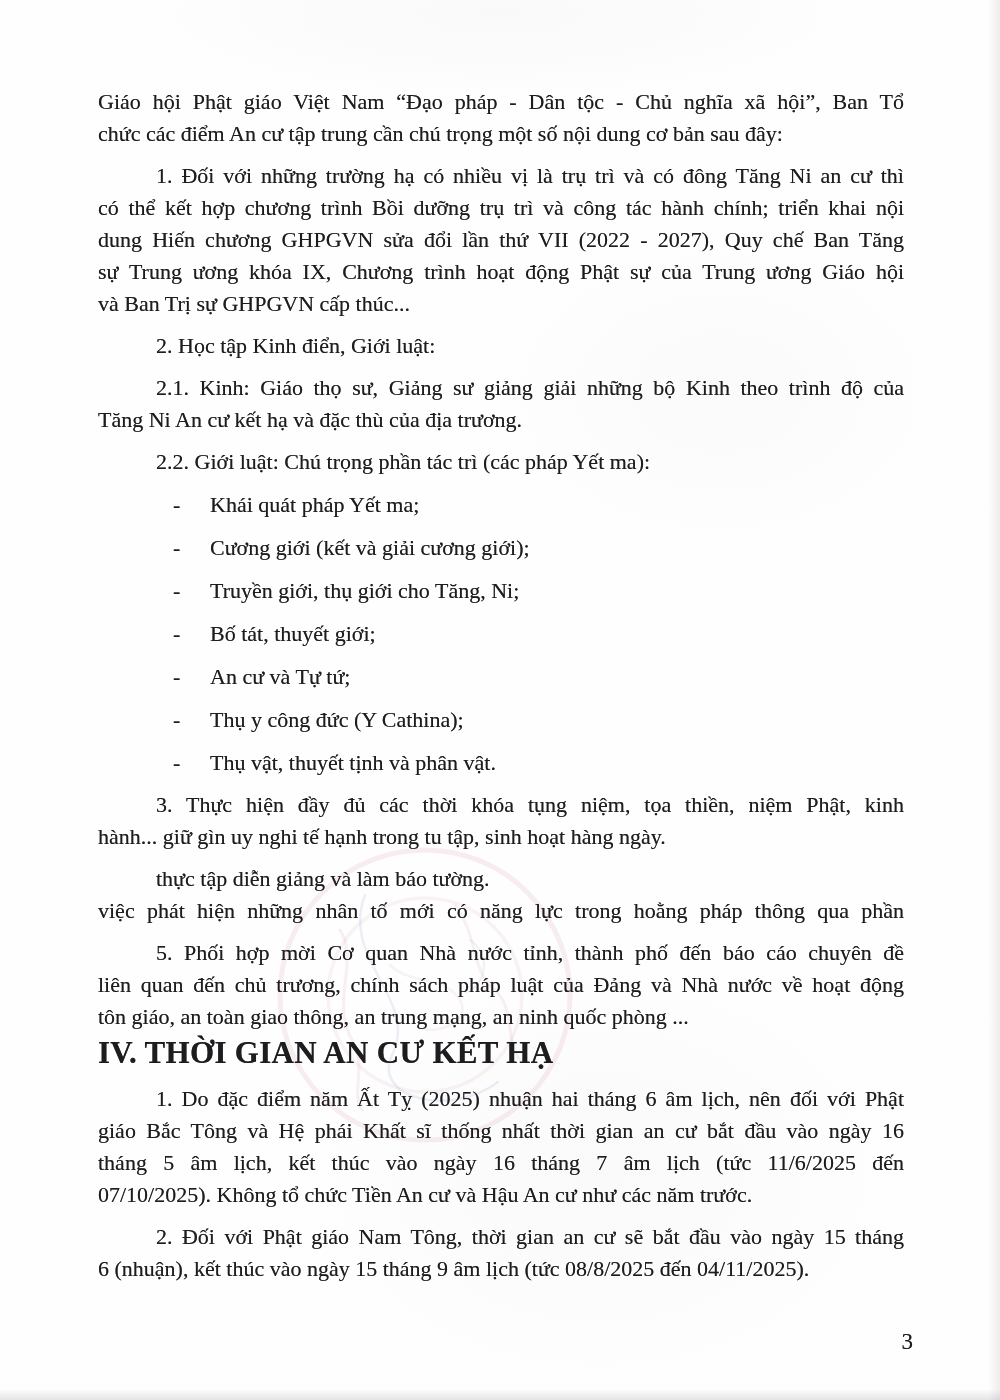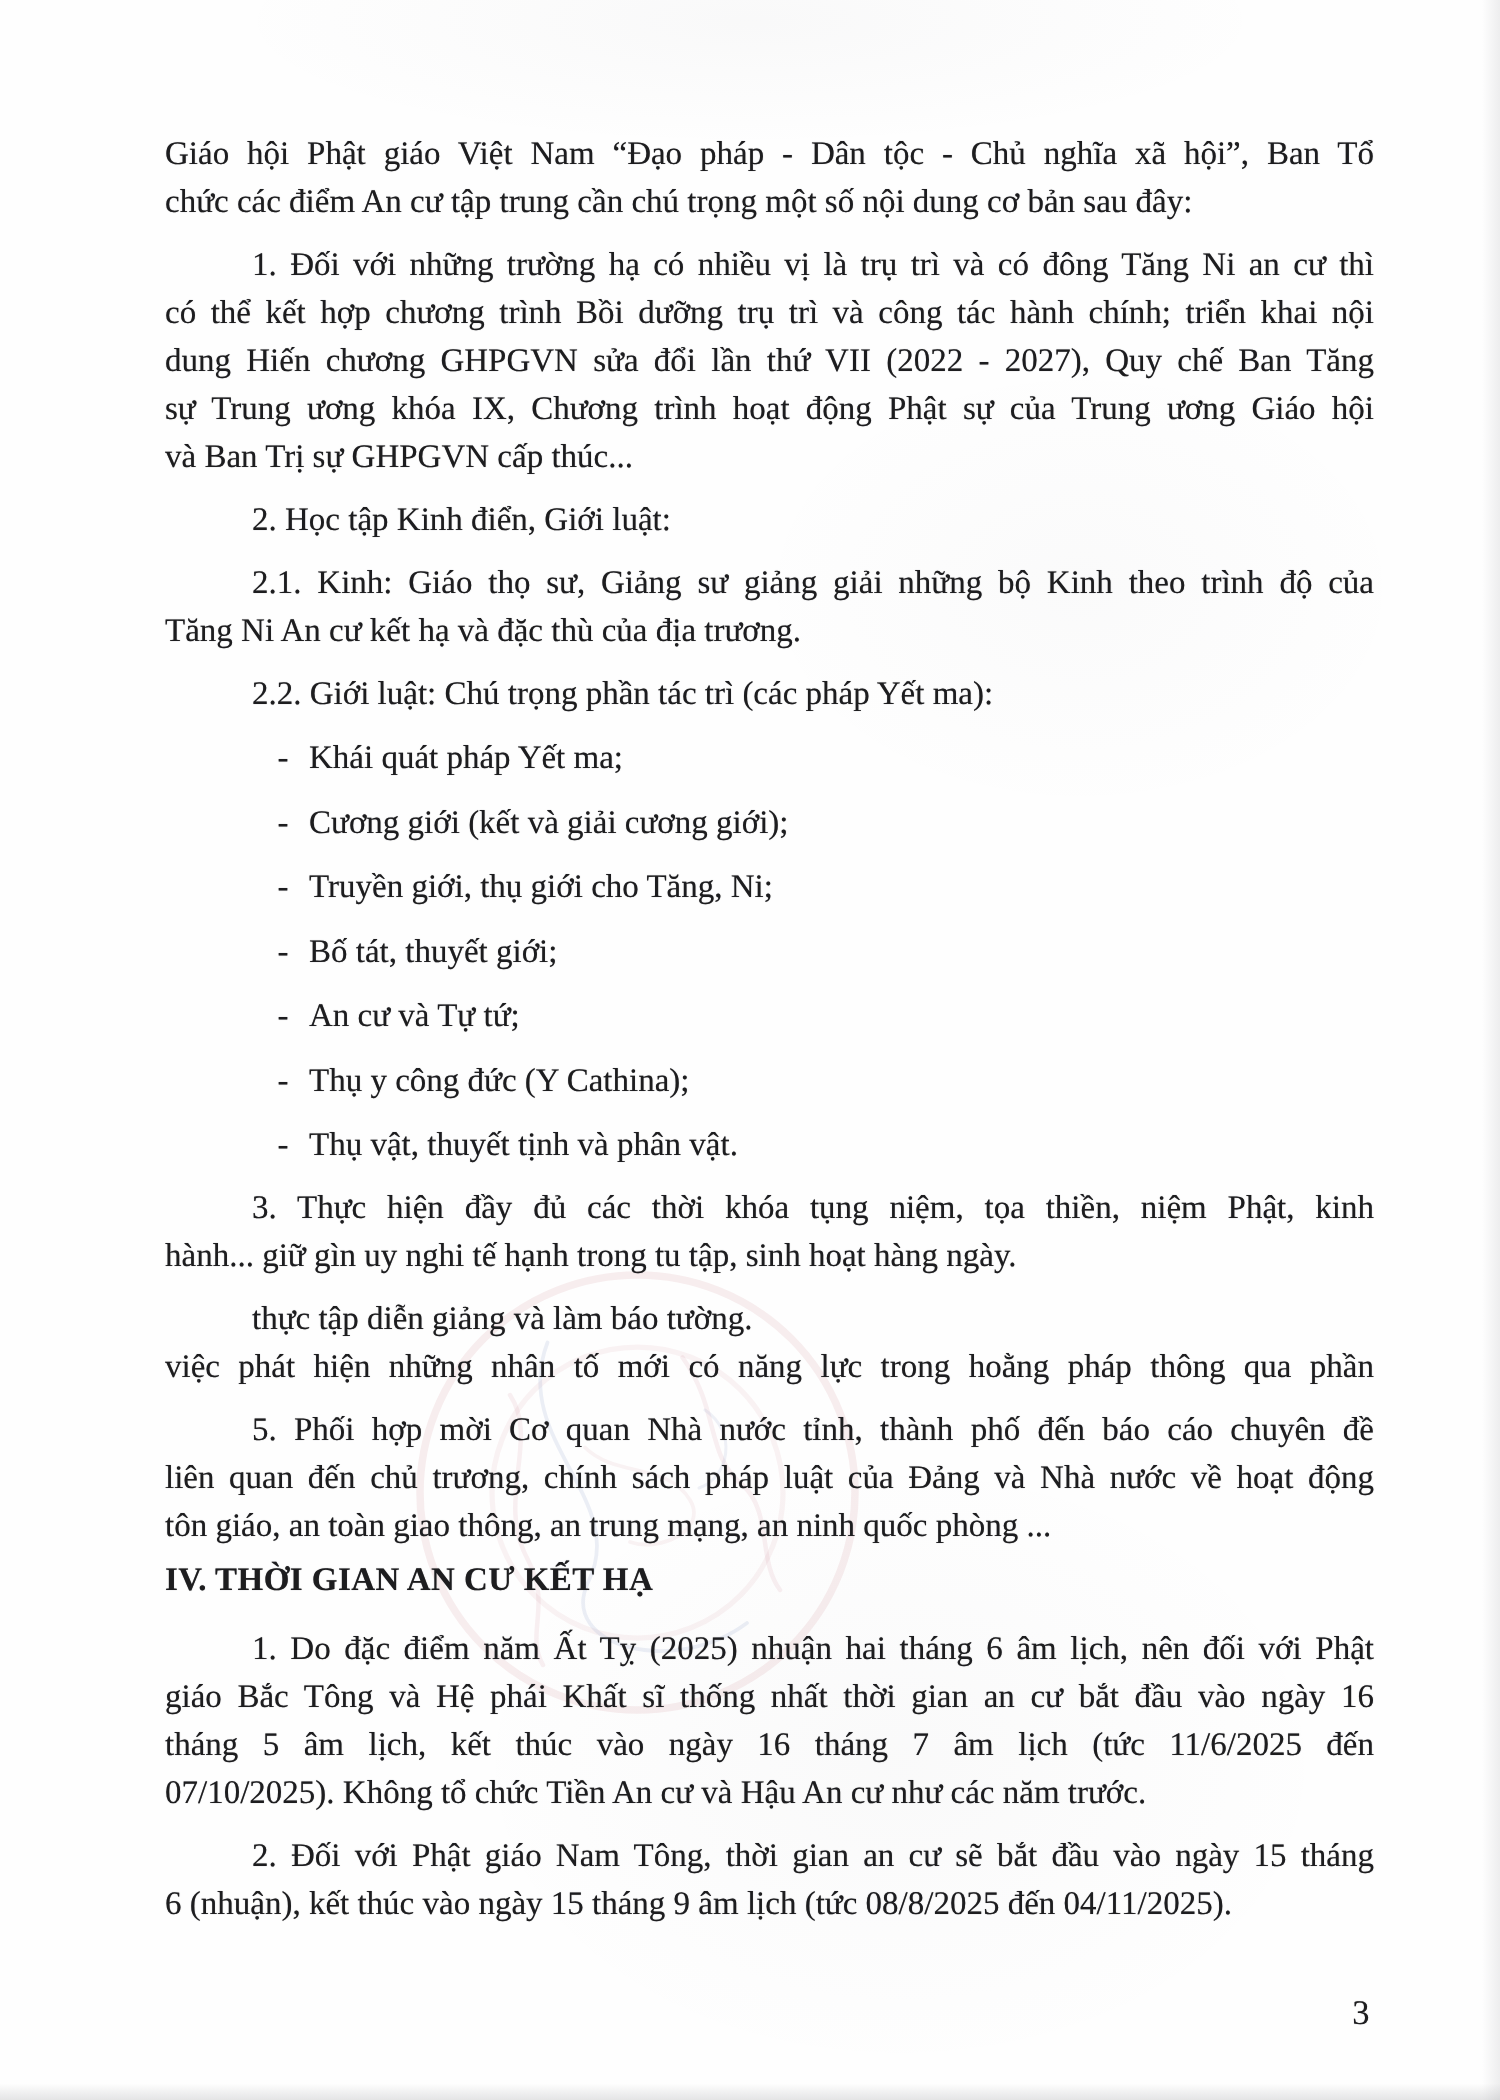--- a/index.html
+++ b/index.html
@@ -29,48 +29,48 @@
     position: absolute; left: 0; bottom: 0; width: 100%; height: 11px;
     background: linear-gradient(to top, rgba(125,125,132,0.20), rgba(125,125,132,0));
     pointer-events: none;
   }
   .bleed-svg {
     position: absolute; left: 0; top: 0; width: 1000px; height: 1400px;
     pointer-events: none;
   }
   .content {
     position: absolute;
-    left: 110px;
+    left: 98px;
     top: 86px;
     width: 806px;
     font-size: 22px;
     line-height: 32px;
     text-shadow: 0 0 0.5px rgba(25,25,30,0.6);
   }
   .block { margin-top: 10px; }
   .content .block:first-child { margin-top: 0; }
   .block.bullet { margin-top: 11px; }
   .line { min-height: 32px; }
   
   .line.j { text-align: justify; text-align-last: justify; }
   .para.indent .line:first-child { text-indent: 58px; }
   .heading {
     margin-top: 4px;
     margin-bottom: 14px;
     font-weight: bold;
-    font-size: 22px;
+    font-size: 31px;
     letter-spacing: 0.3px;
   }
   .bullet { display: flex; }
   .bullet .dash {
     margin-left: 75px;
     width: 21px;
     flex: 0 0 21px;
   }
-  .bullet .btext { flex: 1 1 auto; }
+  .bullet .btext { flex: 1 1 auto; margin-left: 16px; }
   .page-number {
     position: absolute;
     left: 107px;
     top: 1326px;
     width: 806px;
     text-align: right;
     font-size: 23px;
     line-height: 32px;
     text-shadow: 0 0 0.5px rgba(25,25,30,0.6);
   }

